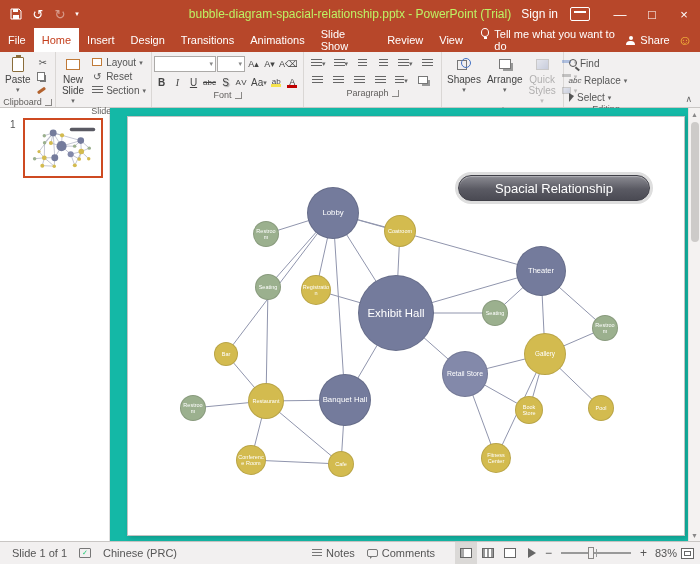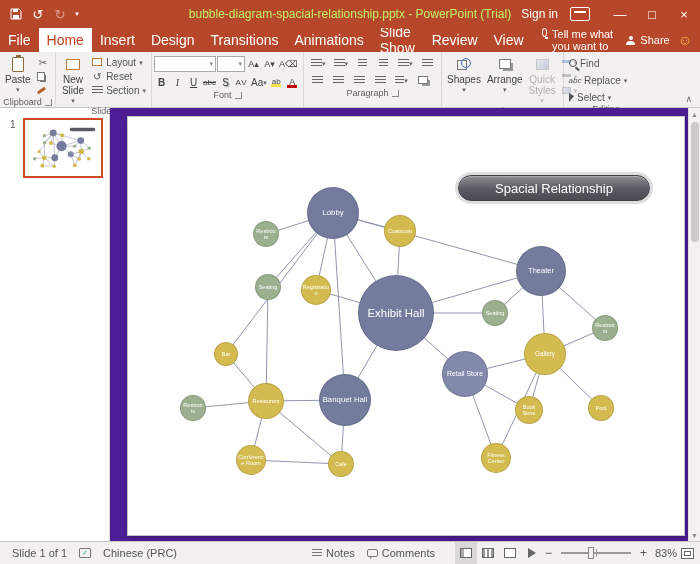--- a/index.html
+++ b/index.html
@@ -16,21 +16,21 @@
   .qcaret{font-size:7px;width:12px}
   .tb-title{position:absolute;left:0;right:0;text-align:center;font-size:12px;color:#bef264;z-index:1}
   .tb-right{margin-left:auto;display:flex;align-items:center;height:100%;z-index:2}
   .signin{font-size:12px;margin-right:12px}
   .rdo{width:20px;height:14px;border:1px solid #fff;border-radius:2px;margin-right:14px;position:relative}
   .rdo::after{content:"";position:absolute;left:3px;right:3px;top:3px;height:2px;background:#fff}
   .winbtn{width:32px;height:100%;display:flex;align-items:center;justify-content:center;font-size:13px;color:#fff}
 
   
   .tabs{height:24px;background:#B7472A;display:flex;align-items:stretch;color:#fff;flex:0 0 auto}
-  .tab{padding:0 8px;font-size:14px;display:flex;align-items:center}
+  .tab{padding:0 8px;font-size:11px;display:flex;align-items:center}
   .tab.active{background:#ffffff;color:#C43E1C}
   .tellme{display:flex;align-items:flex-start;gap:5px;margin-left:10px;font-size:11px}
   .bulb{width:9px;height:9px;border:1px solid #fff;border-radius:50%;position:relative}
   .bulb::after{content:"";position:absolute;left:2px;bottom:-3px;width:3px;height:2px;background:#fff}
   .share{margin-left:auto;display:flex;align-items:center;gap:5px;padding:0 8px;font-size:11px}
   .person{width:9px;height:9px;position:relative}
   .person::before{content:"";position:absolute;left:2.5px;top:0;width:4px;height:4px;border-radius:50%;background:#fff}
   .person::after{content:"";position:absolute;left:0;bottom:0;width:9px;height:4px;border-radius:4px 4px 0 0;background:#fff}
   .smiley{color:#FFC83D;font-size:14px;padding-right:8px;display:flex;align-items:center}
 
@@ -69,21 +69,21 @@
   .magnifier::after{content:"";position:absolute;right:-4px;bottom:-3px;width:5px;height:1.5px;background:#555;transform:rotate(40deg)}
   .cursoric{width:0;height:0;border-left:5px solid #555;border-top:3px solid transparent;border-bottom:6px solid transparent}
   .collapse{position:absolute;right:8px;bottom:3px;font-size:9px;color:#666}
 
   
   .workspace{height:433px;display:flex;flex:0 0 auto}
   .thumbs{width:110px;background:#fff;border-right:1px solid #DEDEDE;padding-top:10px}
   .thumb-row{display:flex;gap:5px;padding-left:10px}
   .tnum{font-size:10px;color:#555;width:8px;padding-top:1px}
   .thumbbox{width:80px;height:60px;border:2px solid #CE4A21;background:#fff;display:flex;align-items:center;justify-content:center}
-  .canvas{flex:1;position:relative;background:#4c1d95}
+  .canvas{flex:1;position:relative;background:#14b8a6}
   .slide{position:absolute;left:17px;top:8px;width:558px;height:420px;background:#fff;border:1px solid #C3C3C3;box-shadow:2px 2px 5px rgba(0,0,0,.18)}
   .slide svg.edges{position:absolute;left:0;top:0;z-index:0}
   .bubble{position:absolute;border-radius:50%;color:#fff;display:flex;align-items:center;justify-content:center;text-align:center;line-height:1.1;border:1px solid rgba(0,0,0,.12);z-index:1}
   .bubble span{display:block;max-width:96%;word-wrap:break-word}
   .slide-title{position:absolute;left:330px;top:58px;width:192px;height:26px;border-radius:13px;z-index:2;
     background:linear-gradient(180deg,#8c8c93 0%,#5a5a63 55%,#4a4a53 100%);
     border:1px solid #3f3f47;box-shadow:0 0 0 3px #dedede,inset 0 1px 1px rgba(255,255,255,.35);
     color:#fff;display:flex;align-items:center;justify-content:center;font-size:13px}
   .vscroll{position:absolute;right:0;top:0;bottom:0;width:12px;background:#F4F2F1;border-left:1px solid #E2E0DE;display:flex;flex-direction:column;align-items:center}
   .sarrow{font-size:7px;color:#888;height:12px;display:flex;align-items:center}

